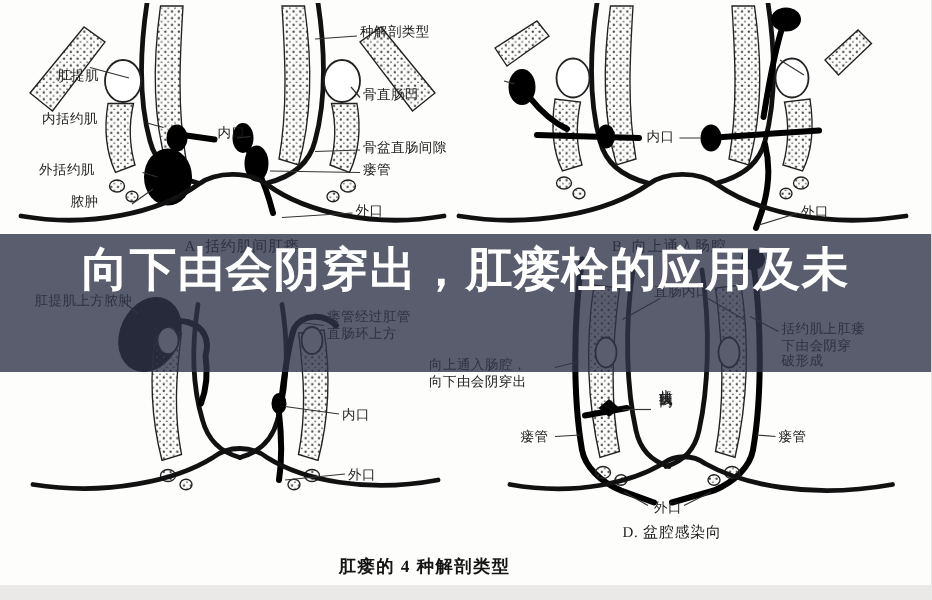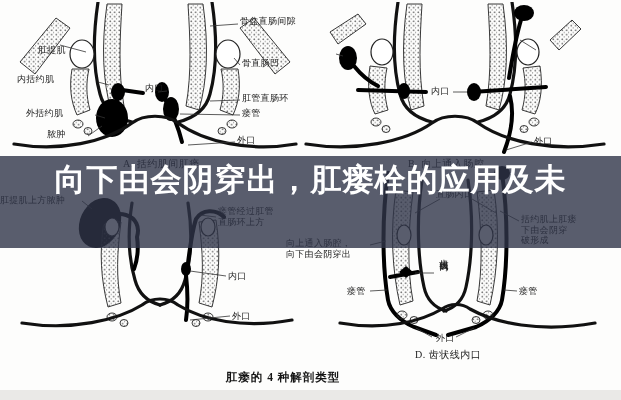--- a/index.html
+++ b/index.html
@@ -169,52 +169,52 @@
       <line class="lead" x1="60" y1="126" x2="77" y2="125"></line>
       <line class="lead" x1="124" y1="108" x2="105" y2="108"></line>
       <line class="lead" x1="207" y1="126" x2="194" y2="125"></line>
       <line class="lead" x1="209" y1="56" x2="190" y2="46"></line>
       <line class="lead" x1="122" y1="172" x2="106" y2="163"></line>
       <line class="lead" x1="146" y1="172" x2="164" y2="163"></line>
     </g>
   </svg>
 
   <div class="lbl" style="left:38px;top:45px">肛提肌</div>
-  <div class="lbl" style="left:17px;top:74px">内括约肌</div>
+  <div class="lbl" style="left:28px;top:74px">内括约肌</div>
   <div class="lbl" style="left:26px;top:108px">外括约肌</div>
   <div class="lbl" style="left:47px;top:129px">脓肿</div>
   <div class="lbl" style="left:145px;top:83px">内口</div>
-  <div class="lbl" style="left:240px;top:16px">骨盆直肠间隙</div>
+  <div class="lbl" style="left:240px;top:16px">种解剖类型</div>
   <div class="lbl" style="left:242px;top:58px">骨直肠凹</div>
-  <div class="lbl" style="left:242px;top:93px">肛管直肠环</div>
+  <div class="lbl" style="left:242px;top:93px">骨盆直肠间隙</div>
   <div class="lbl" style="left:242px;top:108px">瘘管</div>
   <div class="lbl" style="left:237px;top:135px">外口</div>
   <div class="cap" style="left:123px;top:157px">A. 括约肌间肛瘘</div>
 
   <div class="lbl" style="left:431px;top:86px">内口</div>
   <div class="lbl" style="left:534px;top:136px">外口</div>
   <div class="cap" style="left:408px;top:157px">B. 向上通入肠腔</div>
 
-  <div class="lbl" style="left:0;top:195px">肛提肌上方脓肿</div>
+  <div class="lbl" style="left:23px;top:195px">肛提肌上方脓肿</div>
   <div class="lbl" style="left:218px;top:206px">瘘管经过肛管
 直肠环上方</div>
   <div class="lbl" style="left:228px;top:271px">内口</div>
   <div class="lbl" style="left:232px;top:311px">外口</div>
 
   <div class="lbl" style="left:436px;top:189px">直肠内口</div>
   <div class="lbl" style="left:286px;top:238px">向上通入肠腔，
 向下由会阴穿出</div>
   <div class="lbl" style="left:347px;top:286px">瘘管</div>
   <div class="lbl vert" style="left:438px;top:252px">齿状线内口</div>
   <div class="lbl" style="left:519px;top:286px">瘘管</div>
   <div class="lbl" style="left:521px;top:214px">括约肌上肛瘘
 下由会阴穿
 破形成</div>
   <div class="lbl" style="left:436px;top:333px">外口</div>
-  <div class="cap" style="left:415px;top:348px">D. 齿状线内口</div>
+  <div class="cap" style="left:415px;top:348px">D. 盆腔感染向</div>
 
   <div class="fig-cap">肛瘘的 4 种解剖类型</div>
 
   <div class="bottom-strip"></div>
 
   <div class="overlay">
     <div class="title-block">
       <div class="title-line">向下由会阴穿出，肛瘘栓的应用及未</div>
     </div>
   </div>

